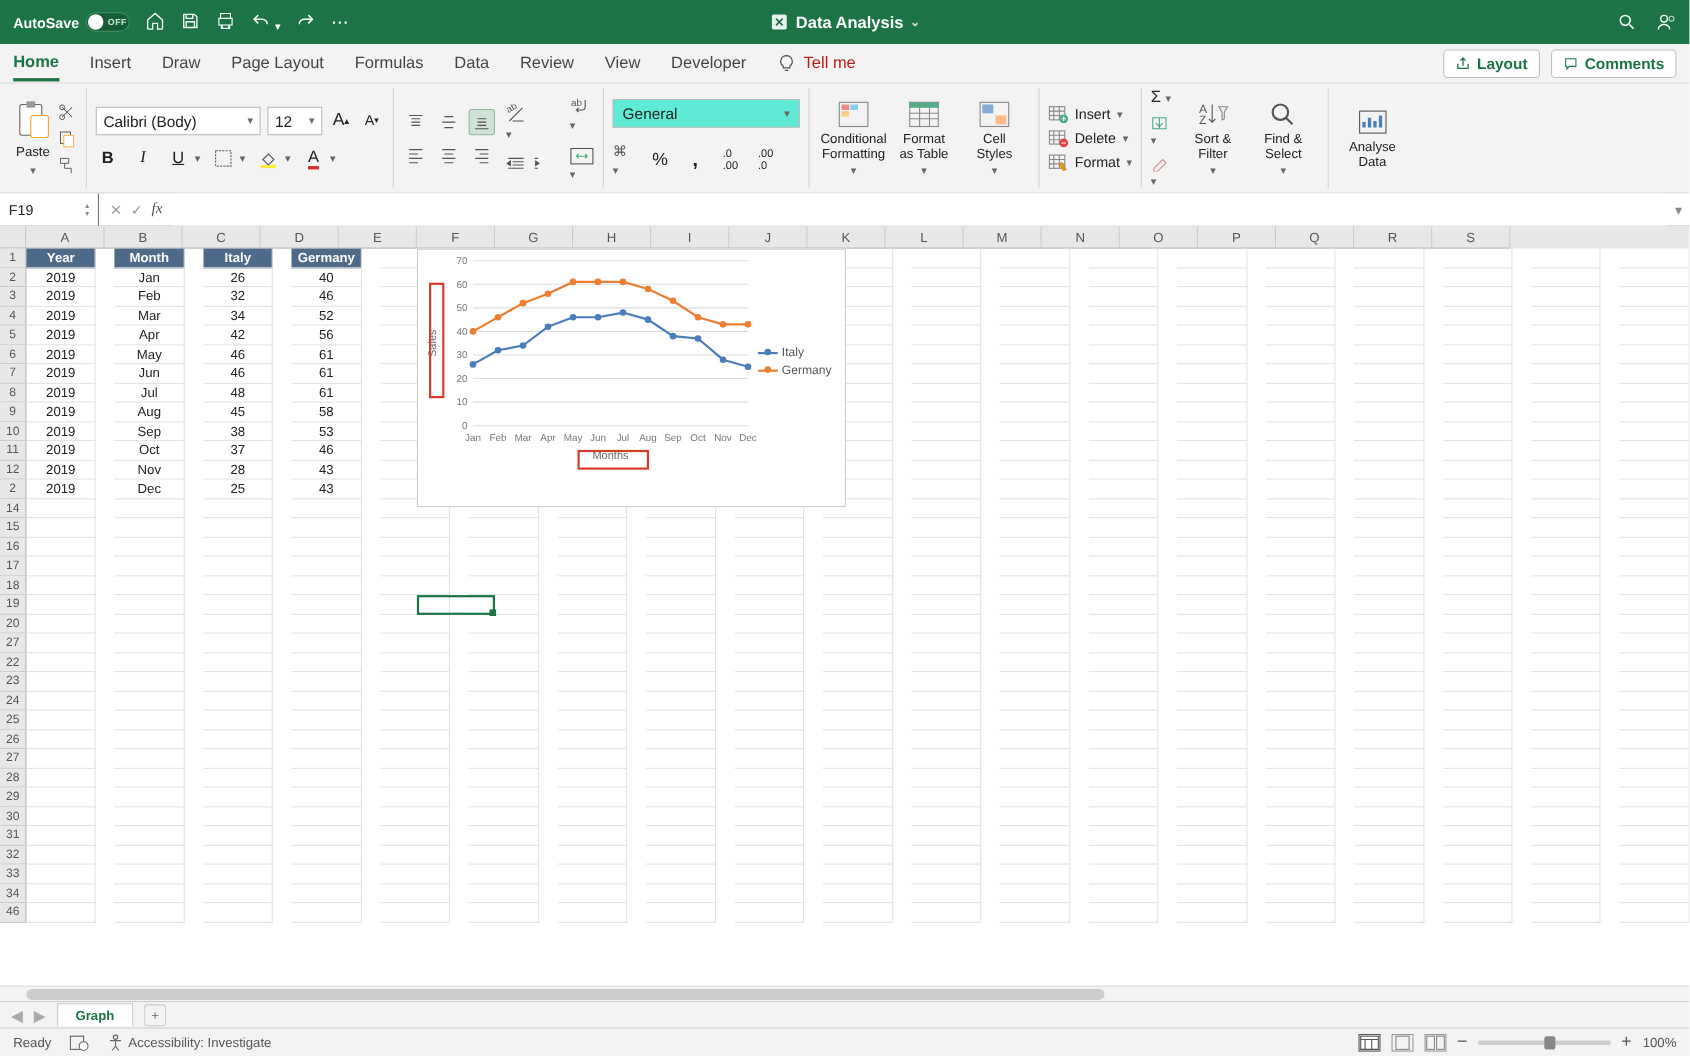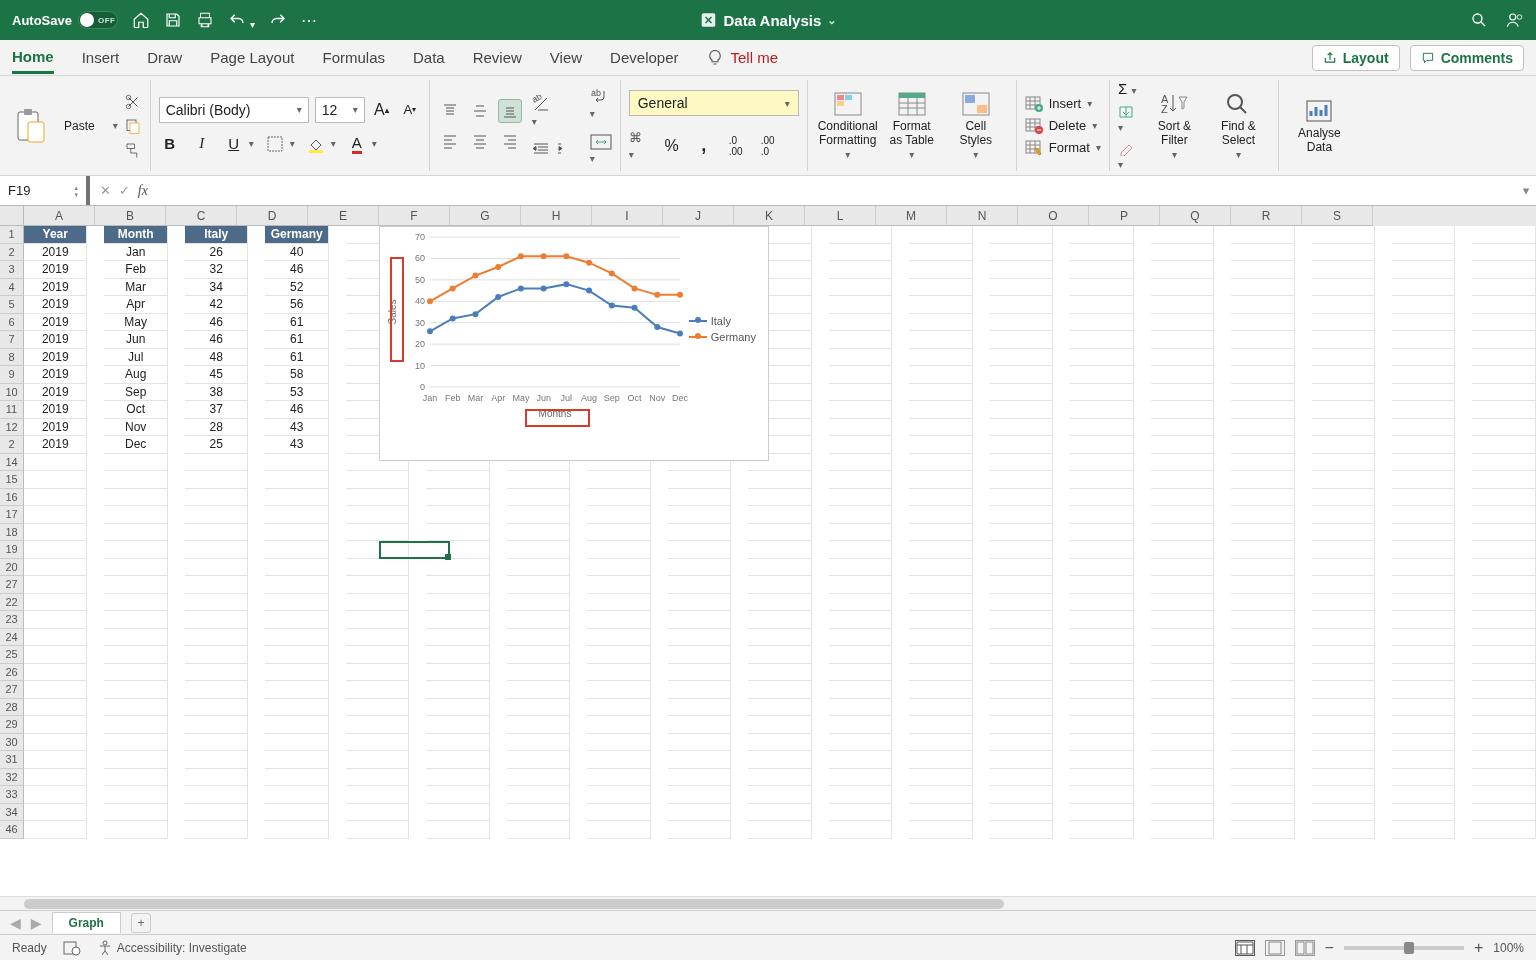--- a/index.html
+++ b/index.html
@@ -20,45 +20,45 @@
 .ribbon-tabs { height: 36px; background: #f3f3f3; display: flex; align-items: center; padding: 0 12px; border-bottom: 1px solid #d4d4d4; gap: 28px; font-size: 15px; }
 .ribbon-tab { cursor: pointer; color: #444; padding: 6px 0; }
 .ribbon-tab.active { color: #1c7346; font-weight: 700; border-bottom: 3px solid #1c7346; }
 .ribbon-tabs-right { margin-left: auto; display: flex; gap: 10px; }
 .share-btn, .comments-btn { border: 1px solid #c0c0c0; background: #fff; border-radius: 4px; padding: 4px 10px; display: flex; align-items: center; gap: 6px; cursor: pointer; font-size: 14px; font-weight: 600; color: #1c7346; }
 
 
 .ribbon { height: 100px; background: #f3f3f3; border-bottom: 1px solid #d4d4d4; display: flex; padding: 4px 6px; gap: 0; }
 .rib-group { display: flex; align-items: center; padding: 0 8px; border-right: 1px solid #d4d4d4; }
 .rib-group:last-child { border-right: none; }
-.paste-btn { display: flex; flex-direction: row; align-items: center; gap: 18px; cursor: pointer; font-size: 12px; }
+.paste-btn { display: flex; flex-direction: column; align-items: center; gap: 4px; cursor: pointer; font-size: 12px; }
 .paste-icon { width: 32px; height: 36px; }
 .small-col { display: flex; flex-direction: column; gap: 6px; margin-left: 6px; }
 .tiny-icon { width: 18px; height: 18px; cursor: pointer; }
 .font-row { display: flex; gap: 6px; align-items: center; }
 .font-select { width: 150px; height: 26px; border: 1px solid #bbb; background: #fff; padding: 2px 6px; display: flex; align-items: center; justify-content: space-between; cursor: pointer; font-size: 14px; }
 .size-select { width: 50px; height: 26px; border: 1px solid #bbb; background: #fff; padding: 2px 6px; display: flex; align-items: center; justify-content: space-between; cursor: pointer; font-size: 14px; }
 .caret { font-size: 10px; color: #666; }
 .font-row2 { display: flex; gap: 10px; align-items: center; margin-top: 10px; }
 .fmt-btn { width: 22px; height: 22px; display: flex; align-items: center; justify-content: center; cursor: pointer; font-size: 15px; }
 .align-grid { display: grid; grid-template-columns: repeat(3, 24px); grid-template-rows: repeat(2, 24px); gap: 6px; }
 .align-btn { cursor: pointer; display: flex; align-items: center; justify-content: center; }
 .align-btn.active { background: #d0e2d8; border: 1px solid #8fb89f; border-radius: 3px; }
 .align-side { display: flex; flex-direction: column; gap: 14px; margin-left: 10px; }
-.num-select { width: 170px; height: 26px; border: 1px solid #bbb; background: #fef9c3; padding: 2px 8px; display: flex; align-items: center; justify-content: space-between; cursor: pointer; font-size: 14px; }
+.num-select { width: 170px; height: 26px; border: 1px solid #bbb; background: #5eead4; padding: 2px 8px; display: flex; align-items: center; justify-content: space-between; cursor: pointer; font-size: 14px; }
 .num-row2 { display: flex; gap: 10px; margin-top: 14px; align-items: center; }
 .big-btn { display: flex; flex-direction: column; align-items: center; gap: 2px; cursor: pointer; font-size: 12px; text-align: center; width: 64px; }
 .big-btn-icon { width: 30px; height: 26px; }
 .cell-col { display: flex; flex-direction: column; gap: 2px; font-size: 13px; }
 .cell-item { display: flex; align-items: center; gap: 6px; cursor: pointer; padding: 2px 0; }
 .edit-col { display: flex; flex-direction: column; gap: 8px; margin-right: 6px; }
 
 
 .formula-bar { height: 30px; display: flex; align-items: stretch; border-bottom: 1px solid #bbb; background: #fff; }
-.namebox { width: 90px; border-right: 4px solid #737373; display: flex; align-items: center; padding: 0 8px; justify-content: space-between; font-size: 13px; }
+.namebox { width: 90px; border-right: 1px solid #737373; display: flex; align-items: center; padding: 0 8px; justify-content: space-between; font-size: 13px; }
 .namebox-ctrl { display: flex; flex-direction: column; font-size: 7px; color: #888; line-height: 7px; }
 .fb-btns { display: flex; align-items: center; gap: 8px; padding: 0 10px; color: #999; }
 .fx-label { font-style: italic; font-family: serif; font-size: 14px; color: #555; }
 .fb-input { flex: 1; border: none; padding: 0 6px; font-size: 13px; }
 .fb-expand { width: 20px; display: flex; align-items: center; justify-content: center; color: #888; cursor: pointer; }
 
 
 .grid-area { flex: 1; position: relative; overflow: hidden; background: #fff; }
 .col-headers { position: absolute; top: 0; left: 24px; right: 0; height: 20px; display: flex; background: #e8e8e8; }
 .col-h { width: 71px; border-right: 1px solid #ccc; border-bottom: 1px solid #bbb; text-align: center; font-size: 12px; color: #555; line-height: 20px; }

